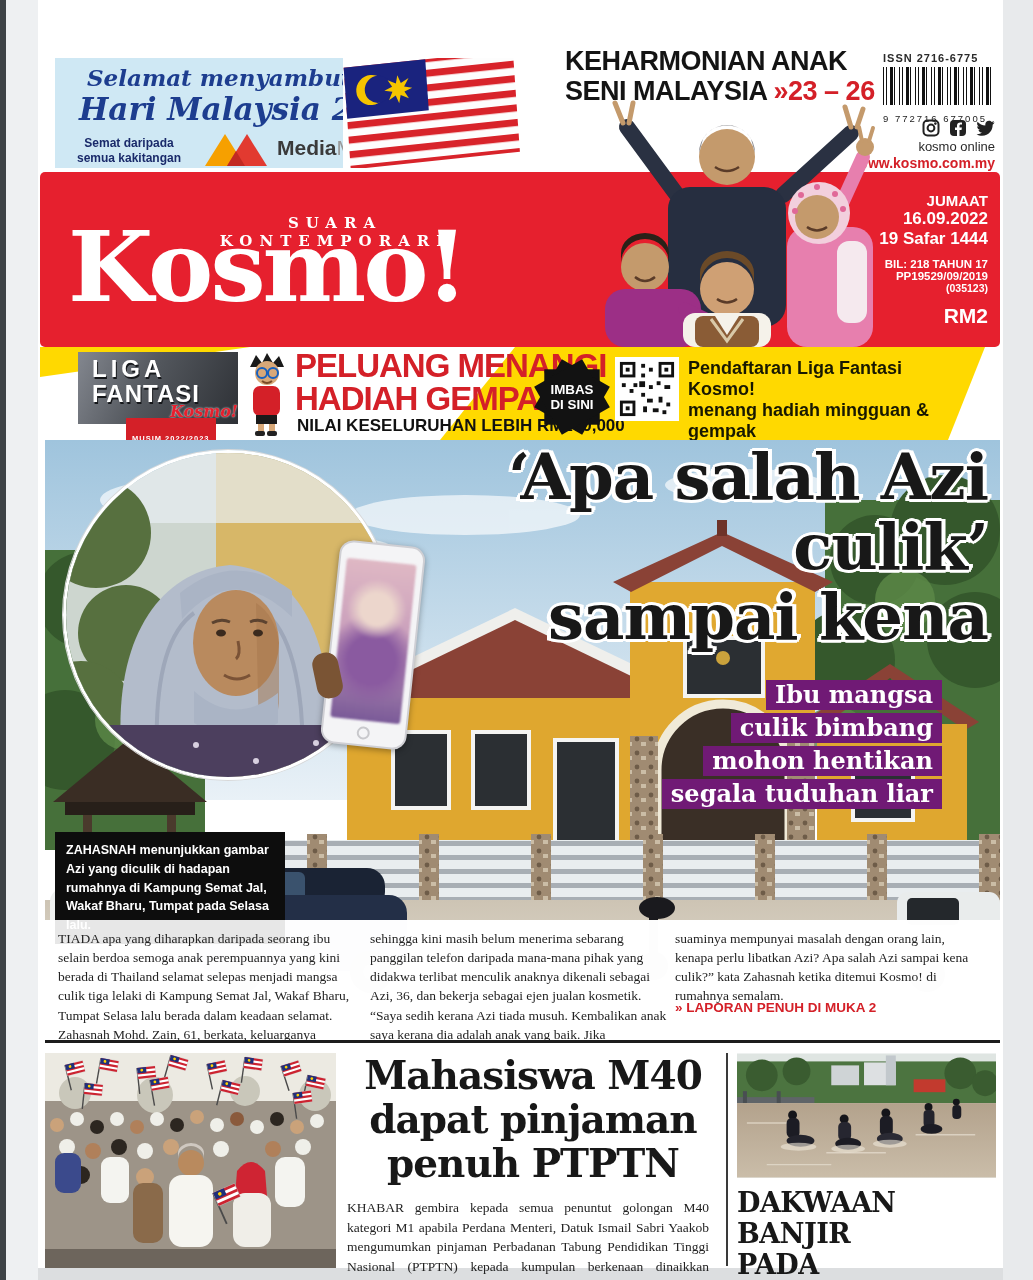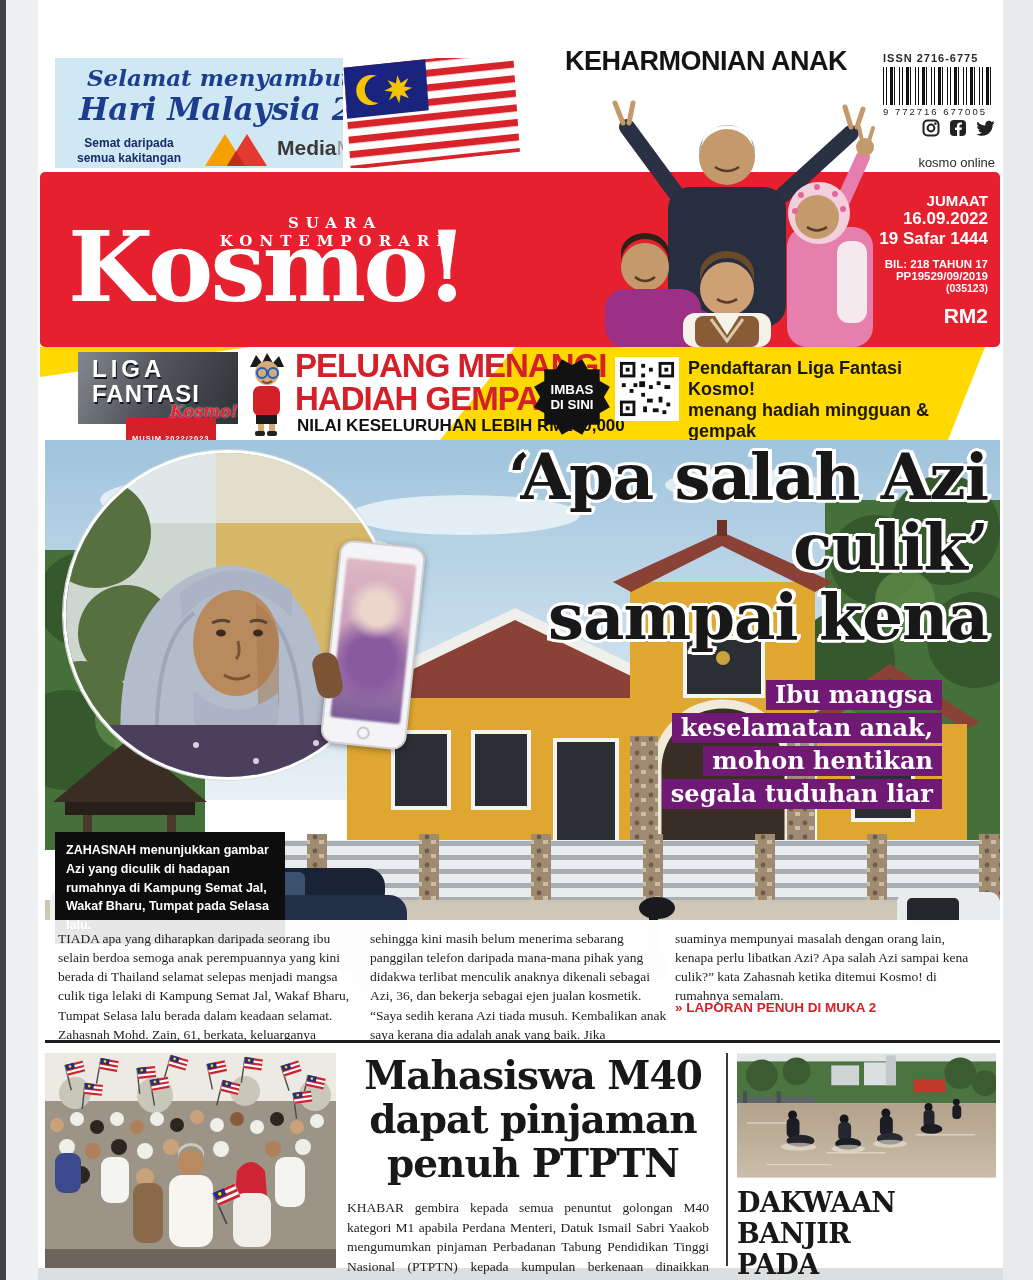--- a/index.html
+++ b/index.html
@@ -25,24 +25,24 @@
 
   .teaser{position:absolute;left:527px;top:46px;font-weight:800;font-size:27px;line-height:30px;
           color:#141414;letter-spacing:-0.5px;}
   .teaser .pg{color:#d42028;}
 
   .issnBlock{position:absolute;left:845px;top:52px;width:112px;text-align:left;}
   .issn{font-size:11px;font-weight:700;color:#2a2a2a;letter-spacing:1px;}
   .barcode{margin-top:3px;width:108px;height:38px;background:
      repeating-linear-gradient(90deg,#111 0 1px,#fff 1px 3px,#111 3px 4px,#fff 4px 7px,
        #111 7px 10px,#fff 10px 11px,#111 11px 12px,#fff 12px 16px);}
-  .bdigits{font-size:9.5px;color:#222;letter-spacing:2px;margin-top:1px;}
+  .bdigits{font-size:9.5px;color:#222;letter-spacing:2px;margin-top:8px;}
   .socialBlock{position:absolute;left:700px;top:118px;width:257px;text-align:right;}
   .icons{display:inline-flex;gap:9px;vertical-align:middle;}
-  .socLabel{font-size:13px;color:#2a2a2a;margin-top:18px;}
+  .socLabel{font-size:13px;color:#2a2a2a;margin-top:2px;}
   .socUrl{font-size:14px;font-weight:800;color:#d42028;margin-top:1px;}
 
   
   .masthead{position:absolute;left:2px;top:172px;width:960px;height:175px;background:#e6202e;border-radius:5px;}
   .tagline{position:absolute;left:140px;top:42px;width:310px;text-align:center;color:#fff;
            font-family:"DejaVu Serif",serif;font-size:15px;letter-spacing:7px;font-weight:600;}
   .kosmo{position:absolute;left:28px;top:46px;color:#fff;font-family:"DejaVu Serif",serif;
          font-weight:700;font-size:98px;line-height:98px;letter-spacing:-3px;}
   .dateBlock{position:absolute;right:12px;top:20px;text-align:right;color:#fff;font-weight:700;}
   .d1{font-size:15px;} .d2{font-size:17px;} .d3{font-size:17px;margin-bottom:9px;}
@@ -161,20 +161,21 @@
           <circle cx="30" cy="29" r="15" fill="#f5c400"></circle>
           <circle cx="37" cy="29" r="13.5" fill="#1a237e"></circle>
           <polygon fill="#f5c400" points="57,17 60,25 68,21 63,29 71,31 63,34 67,41 59,37 57,45 54,37 47,41 51,33 43,31 51,28 47,21 55,25"></polygon>
         </g>
       </svg>
     </div>
   </div>
 
   <div class="teaser">
     <div>KEHARMONIAN ANAK</div>
+    <div><span>SENI MALAYSIA </span><span class="pg">»23 – 26</span></div>
   </div>
 
   <div class="issnBlock">
     <div class="issn">ISSN 2716-6775</div>
     <div class="barcode"></div>
     <div class="bdigits">9 772716 677005</div>
   </div>
 
   <div class="socialBlock">
     <span class="icons">
@@ -487,21 +488,21 @@
     </div>
 
     <div class="phone">
       <div class="phoneScreen"></div>
       <div class="phoneBtn"></div>
       <div class="thumb"></div>
     </div>
 
     <div class="subheads">
       <span>Ibu mangsa</span>
-      <span>keselamatan anak,</span>
+      <span>culik bimbang</span>
       <span>mohon hentikan</span>
       <span>segala tuduhan liar</span>
     </div>
 
     <div class="caption">ZAHASNAH menunjukkan gambar Azi yang diculik di hadapan rumahnya di Kampung Semat Jal, Wakaf Bharu, Tumpat pada Selasa lalu.</div>
 
     <div class="textBand"></div>
     <div class="col col1">TIADA apa yang diharapkan daripada seorang ibu selain berdoa semoga anak perempuannya yang kini berada di Thailand selamat selepas menjadi mangsa culik tiga lelaki di Kampung Semat Jal, Wakaf Bharu, Tumpat Selasa lalu berada dalam keadaan selamat.
 Zahasnah Mohd. Zain, 61, berkata, keluarganya</div>
     <div class="col col2">sehingga kini masih belum menerima sebarang panggilan telefon daripada mana-mana pihak yang didakwa terlibat menculik anaknya dikenali sebagai Azi, 36, dan bekerja sebagai ejen jualan kosmetik.

